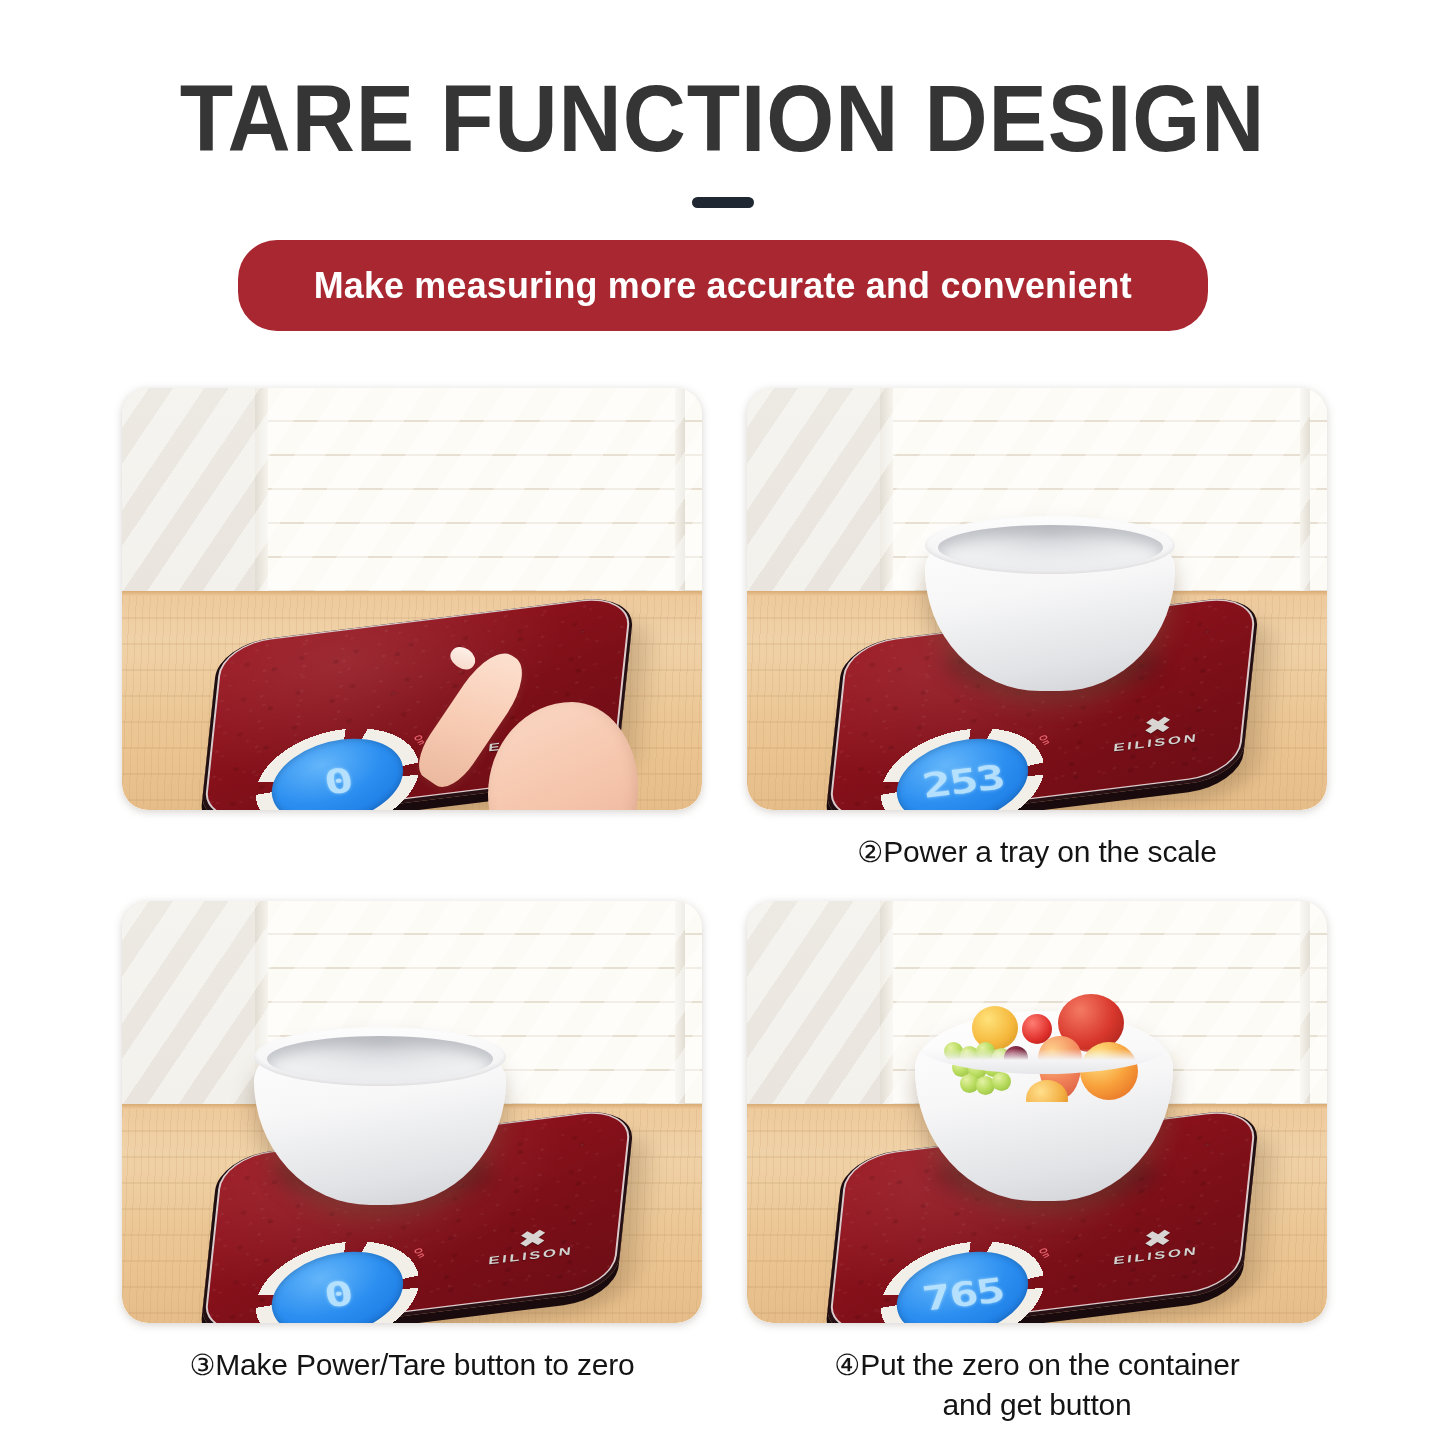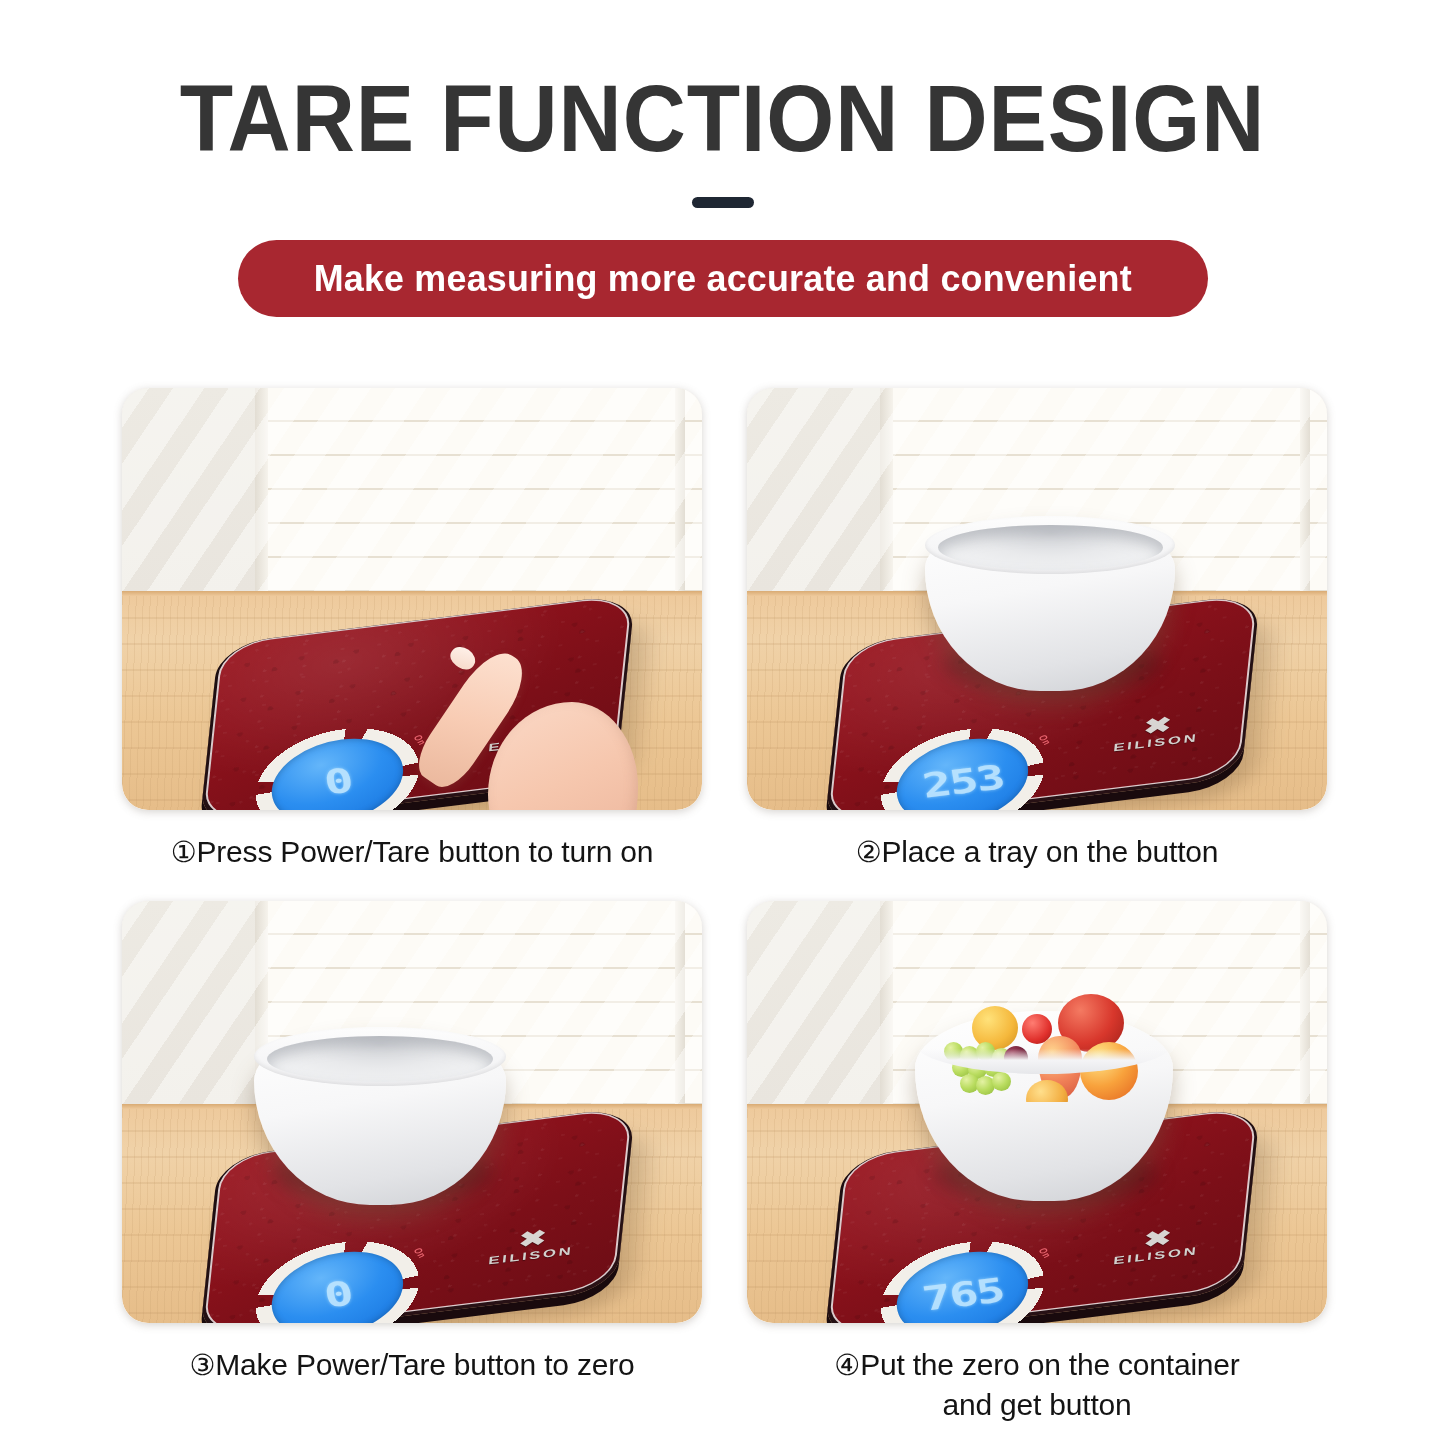--- a/index.html
+++ b/index.html
@@ -40,21 +40,21 @@
     border-radius: 6px;
     background: #1f2733;
   }
 
   .subtitle-banner {
     position: absolute;
     top: 240px;
     left: 50%;
     margin-left: -485px;
     width: 970px;
-    height: 77px;
+    height: 91px;
     border-radius: 39px;
     background: #a82730;
     display: flex;
     align-items: center;
     justify-content: center;
   }
   .subtitle-banner .subtitle-text {
     color: #ffffff;
     font-size: 37px;
     font-weight: 600;
@@ -455,23 +455,20 @@
           </div>
         </div>
 
         <div class="hand" style="left:318px; top:262px; width:210px; height:200px;">
           <div class="hand-palm" style="left:48px; top:52px;"></div>
           <div class="hand-finger" style="left:6px; top:-6px;"></div>
           <div class="hand-nail" style="left:10px; top:-2px;"></div>
         </div>
       </div>
     </div>
-    <div class="caption">
-      <span class="num">①</span><span>Press Power/Tare button to turn on</span>
-    </div>
   </div>
 
   <div class="cell c2">
     <div class="photo">
       <div class="photo-inner">
         <div class="bg-wall"></div>
         <div class="bg-wallpanel-left"></div>
         <div class="blinds"></div>
         <div class="blinds-frame"></div>
         <div class="blinds-frame-r"></div>
@@ -506,21 +503,21 @@
         <div class="bowl" style="left:178px; top:128px; width:250px; height:175px;">
           <div class="bowl-body">
             <div class="bowl-outer"></div>
             <div class="bowl-rim"></div>
             <div class="bowl-inner"></div>
           </div>
         </div>
       </div>
     </div>
     <div class="caption">
-      <span class="num">②</span><span>Place a tray on the button</span>
+      <span class="num">②</span><span>Power a tray on the scale</span>
     </div>
   </div>
 
   <div class="cell c3">
     <div class="photo">
       <div class="photo-inner">
         <div class="bg-wall"></div>
         <div class="bg-wallpanel-left"></div>
         <div class="blinds"></div>
         <div class="blinds-frame"></div>

